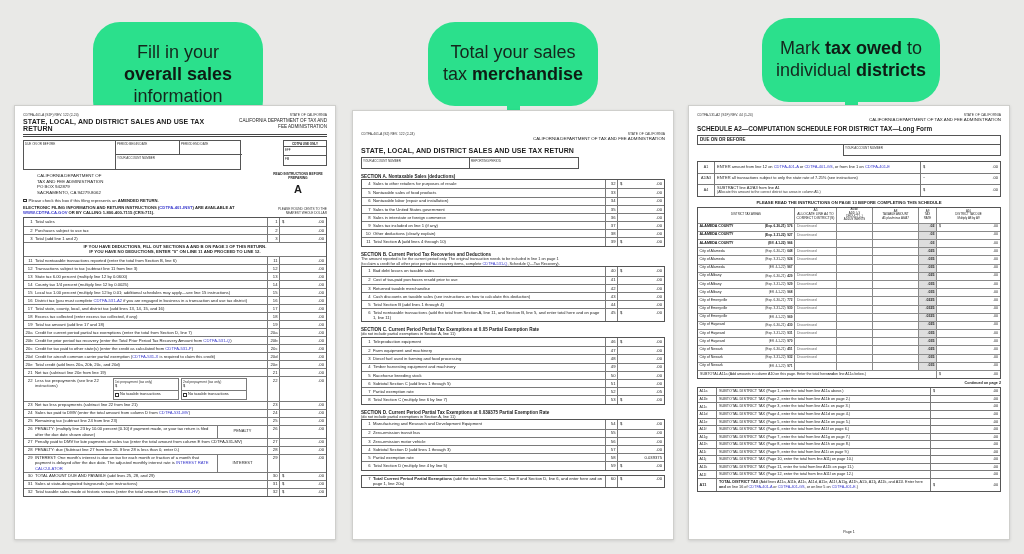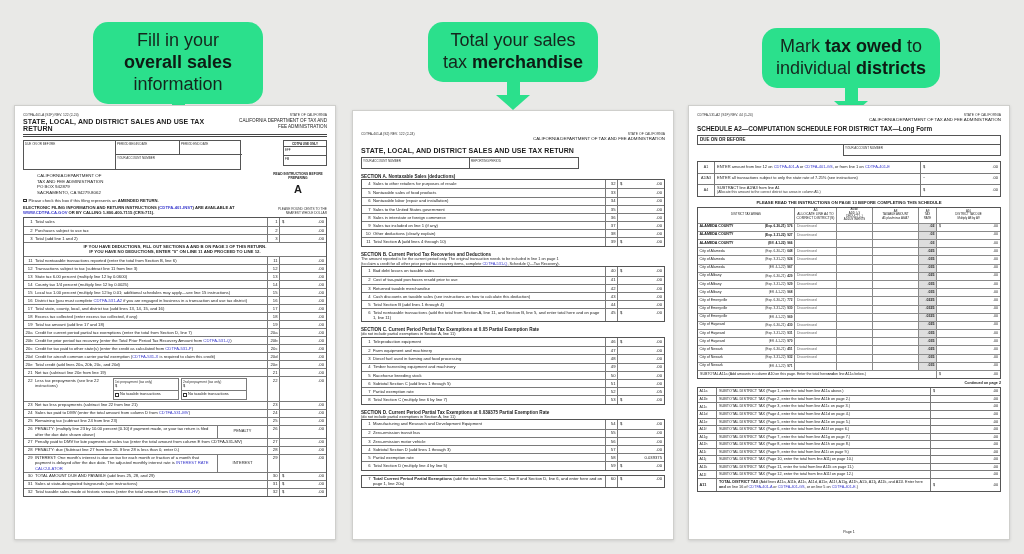--- a/index.html
+++ b/index.html
@@ -2,21 +2,21 @@
 <html style="--green: #2BE08C;"><head>
 <meta charset="utf-8">
 <style>
   *{margin:0;padding:0;box-sizing:border-box;}
   html,body{background:#e9e9e7;}
   body{font-family:"Liberation Sans", sans-serif;}
   .stage{position:relative;width:1024px;height:554px;background:#e9e9e7;overflow:hidden;}
 
   
   .callout{position:absolute;display:flex;flex-direction:column;align-items:center;}
-  .bubble{background:var(--green,#2be08c);border-radius:15px;padding:8px 13px;text-align:center;
+  .bubble{background:var(--green,#2be08c);border-radius:27px;padding:20px 13px;text-align:center;
           font-size:18px;line-height:1.22;color:#15261d;font-weight:500;}
   .bubble b{font-weight:800;color:#0e1b14;}
   .stem{width:13px;height:13px;background:var(--green,#2be08c);}
   .tri{width:0;height:0;border-left:17px solid transparent;border-right:17px solid transparent;
        border-top:15px solid var(--green,#2be08c);}
 
   
   .form{position:absolute;top:105px;width:322px;height:435px;background:#fff;
         border:1px solid #cfcfcc;box-shadow:0 1px 3px rgba(0,0,0,.12);
         padding:7px 8px;color:#1d1d1d;overflow:hidden;}
@@ -144,21 +144,21 @@
   <div class="callout" style="left:93px;top:22px;width:170px">
     <div class="bubble"><span class="bubble-text">Fill in your <b>overall sales</b> information</span></div>
     <div class="stem"></div>
       <div class="tri"></div>
   </div>
   <div class="callout" style="left:428px;top:22px;width:170px">
     <div class="bubble"><span class="bubble-text">Total your sales tax <b>merchandise</b></span></div>
     <div class="stem"></div>
       <div class="tri"></div>
   </div>
-  <div class="callout" style="left:762px;top:28px;width:178px">
+  <div class="callout" style="left:762px;top:18px;width:178px">
     <div class="bubble"><span class="bubble-text">Mark <b>tax owed</b> to individual <b>districts</b></span></div>
     <div class="stem"></div>
       <div class="tri"></div>
   </div>
 
   <section class="form" id="form1">
     <div class="refs">
       <span>CDTFA-401-A (S1F) REV. 122 (2-24)</span>
       <span>STATE OF CALIFORNIA</span>
     </div>

